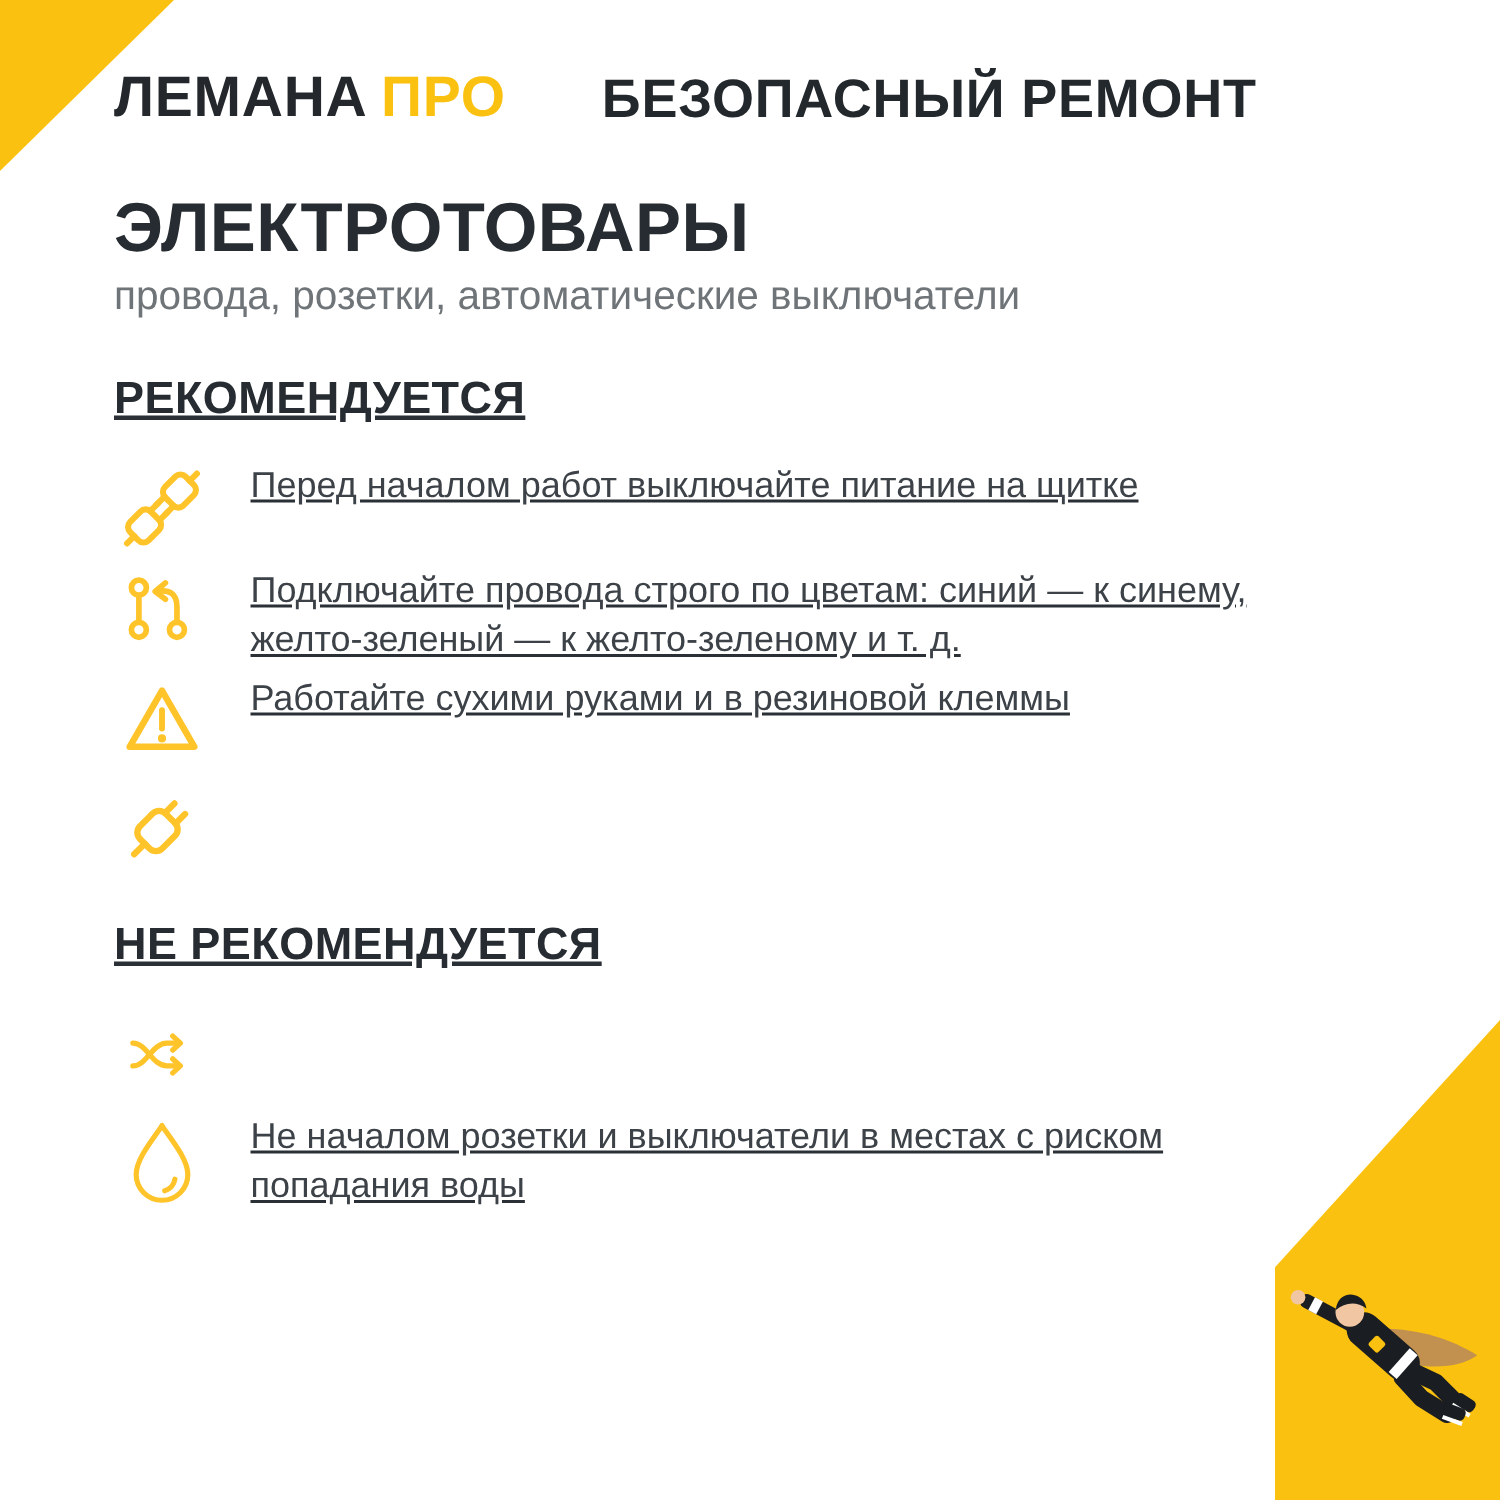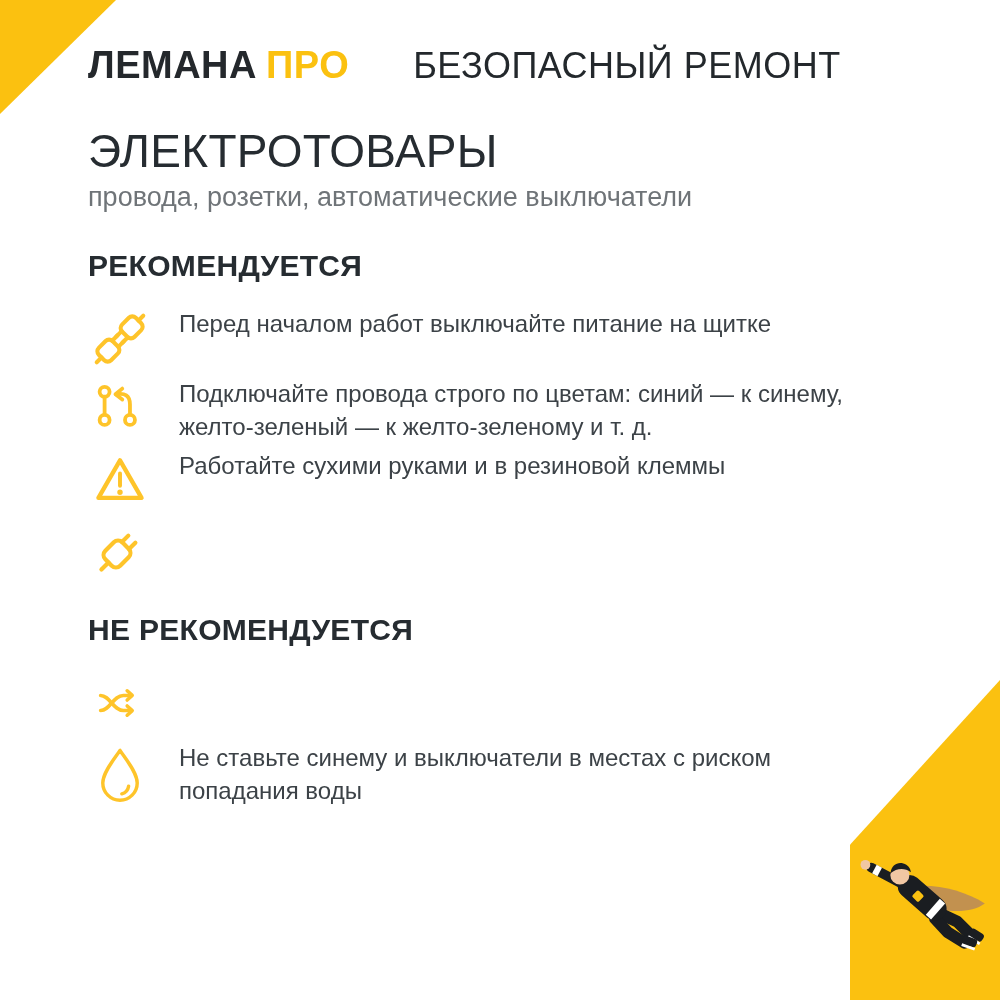--- a/index.html
+++ b/index.html
@@ -14,36 +14,36 @@
     background:var(--yellow);
     clip-path:polygon(0 0,100% 0,0 100%);
   }
   .corner-br{
     position:absolute;right:0;bottom:0;width:150px;height:320px;
     background:var(--yellow);
     clip-path:polygon(100% 0,100% 100%,0 100%,0 51.5%);
   }
   .mascot{position:absolute;left:0px;top:172px;}
   
-  .content{position:absolute;left:88px;top:0;width:818px;}
+  .content{position:absolute;left:76px;top:0;width:818px;}
   header{display:flex;align-items:flex-start;padding-top:46px;}
   .logo{font-weight:bold;font-size:38px;line-height:1;letter-spacing:.5px;white-space:nowrap;}
   .logo-primary{color:#24282c;}
   .logo-accent{color:var(--yellow);margin-left:9px;}
   .program-title{
-    font-weight:normal;font-size:36px;line-height:1;letter-spacing:.5px;
+    font-weight:bold;font-size:36px;line-height:1;letter-spacing:.5px;
     color:#23282c;margin-left:64px;margin-top:2px;white-space:nowrap;
   }
   h1{
-    margin:44px 0 0 0;font-size:46px;line-height:1;font-weight:normal;
+    margin:44px 0 0 0;font-size:46px;line-height:1;font-weight:bold;
     letter-spacing:.3px;color:#262c31;
   }
   .subtitle{margin-top:9px;font-size:27px;line-height:1.1;color:#6f7478;}
   
-  .section{margin-top:38px;}
+  .section{margin-top:38px;text-decoration:underline;}
   .section + .section{margin-top:32px;}
   .section-heading{
     margin:0;font-size:30px;line-height:1;font-weight:bold;color:#262c31;
     letter-spacing:.3px;
   }
   .items{margin-top:26px;}
   .item{display:flex;align-items:flex-start;margin-bottom:6px;}
   .icon{
     flex:none;width:64px;height:64px;margin-right:27px;
     display:flex;align-items:center;justify-content:center;
@@ -153,21 +153,21 @@
   </div>
 
   <div class="item">
     <span class="icon">
                 <svg width="58" height="58" viewBox="0 0 64 64" fill="none" stroke="#FEC42A" stroke-width="4.2" stroke-linecap="round" stroke-linejoin="round" aria-hidden="true">
                   <path d="M32 7 C27 15 13 31 13 43 a19 19 0 0 0 38 0 C51 31 37 15 32 7 Z" stroke-width="3.8"></path>
                   <path d="M41.5 46.5 a10.5 10.5 0 0 1 -7.5 8.5" stroke-width="3.8"></path>
                 </svg>
               </span>
     <div class="item-text">
-                <div class="line">Не ставьте синему и выключатели в местах с риском</div>
+                <div class="line">Не началом розетки и выключатели в местах с риском</div>
                 <div class="line">попадания воды</div>
               </div>
   </div>
 </div>
   </section>
 </main>
   </div>
 
   <div class="corner-br">
     <svg class="mascot" width="138" height="118" viewBox="0 0 130 110" aria-hidden="true">

